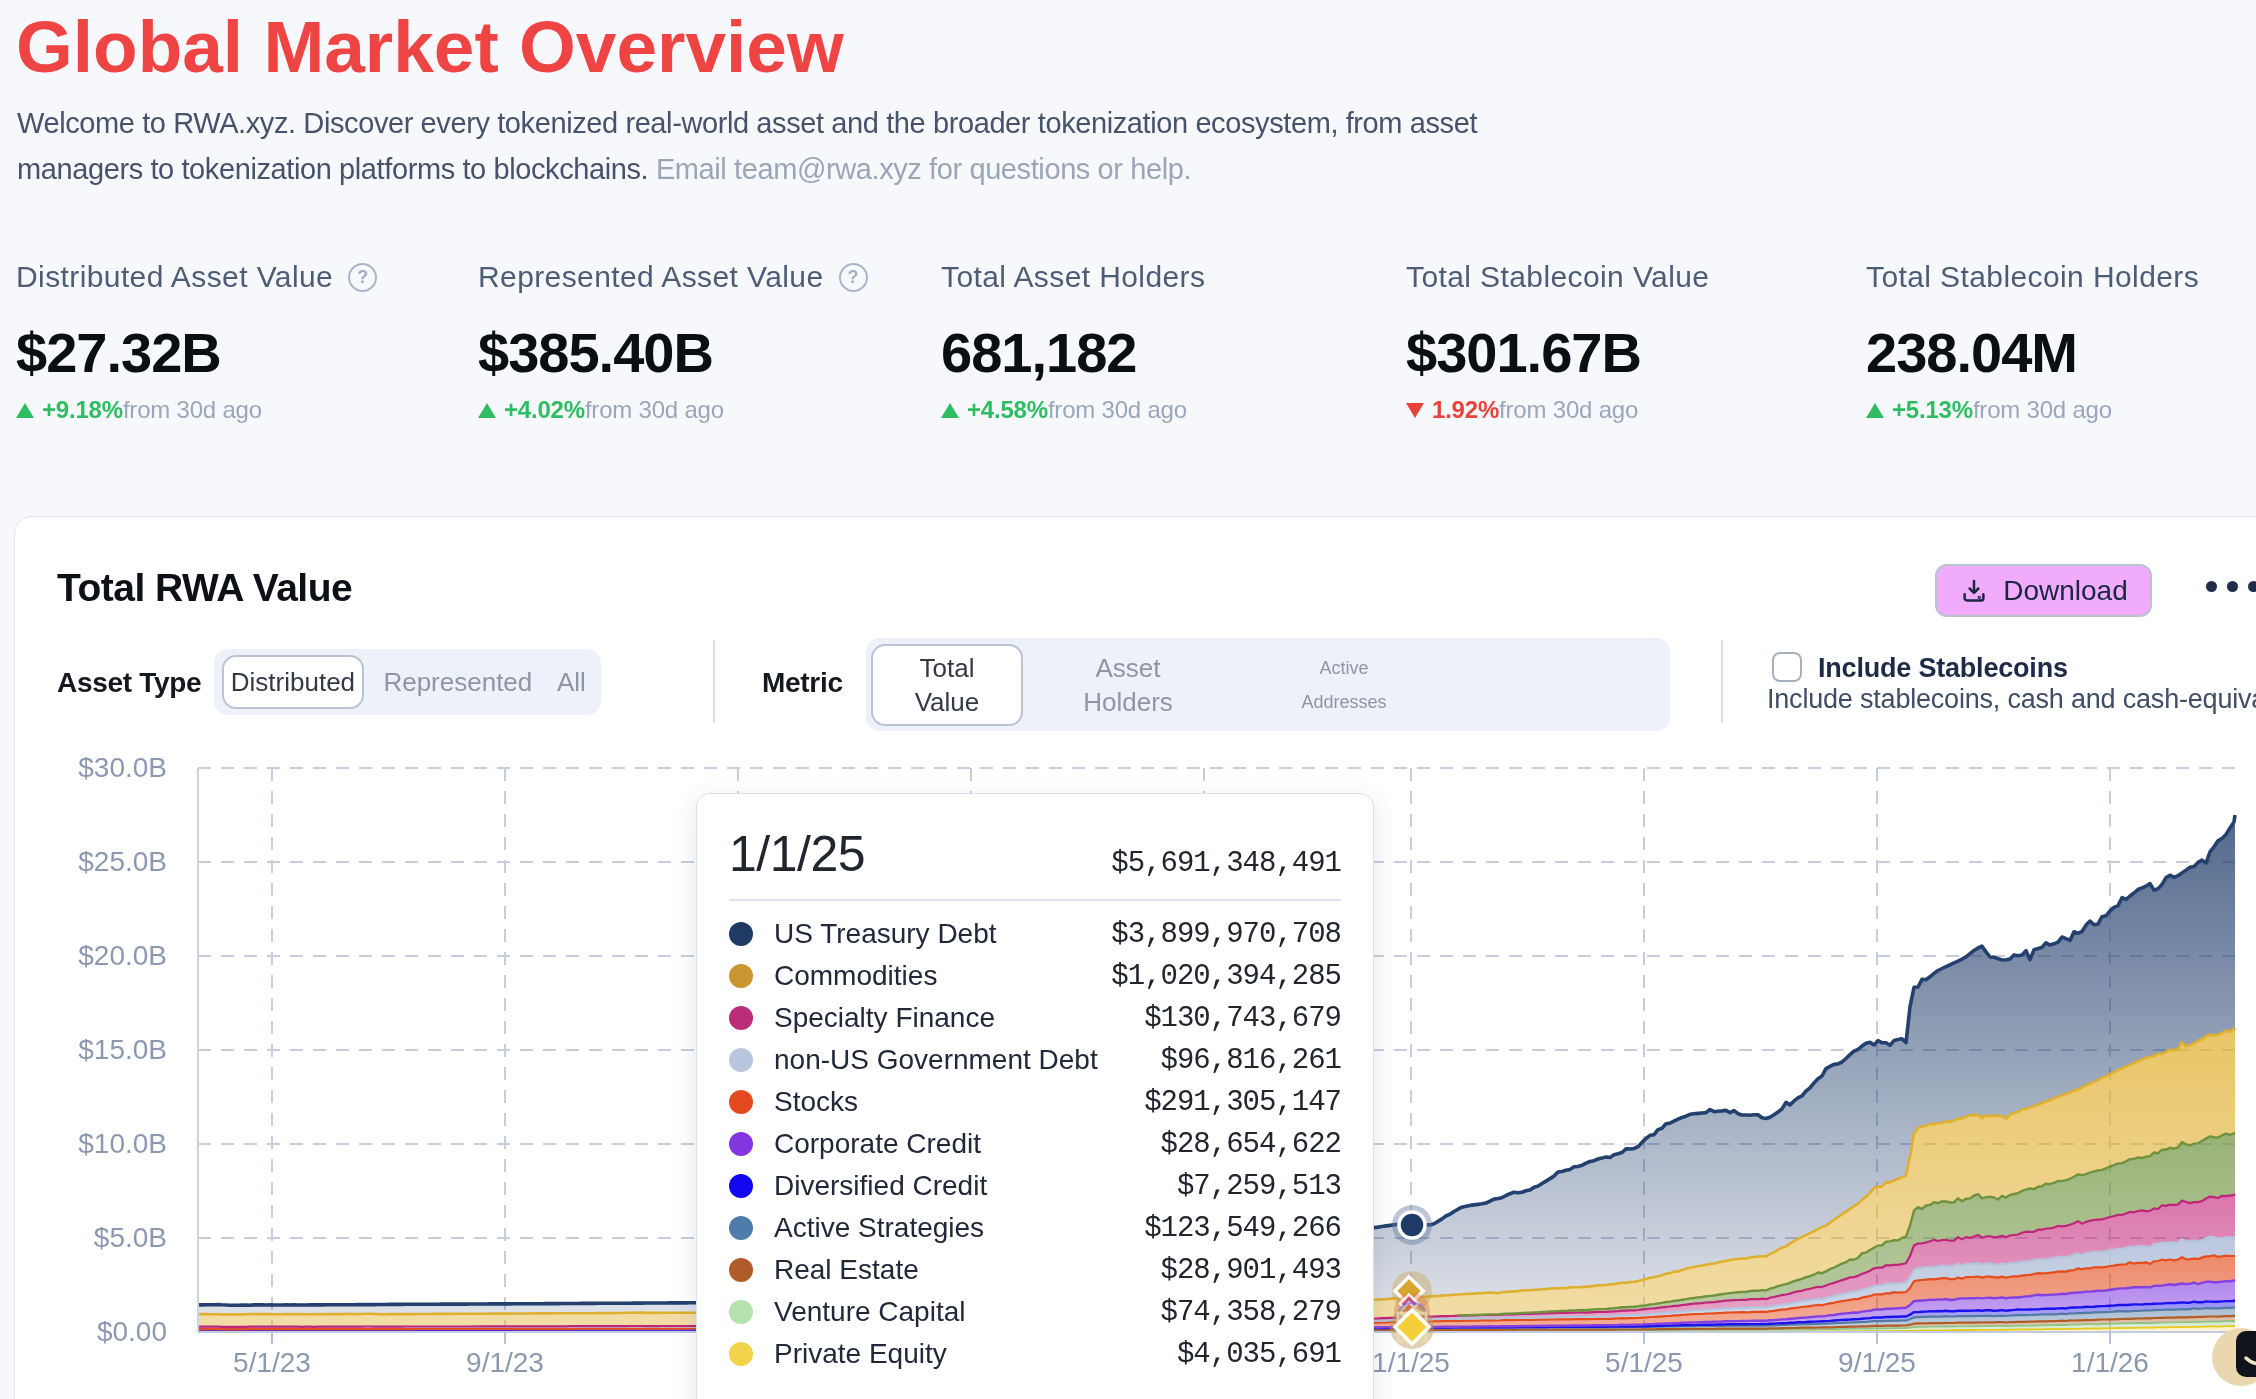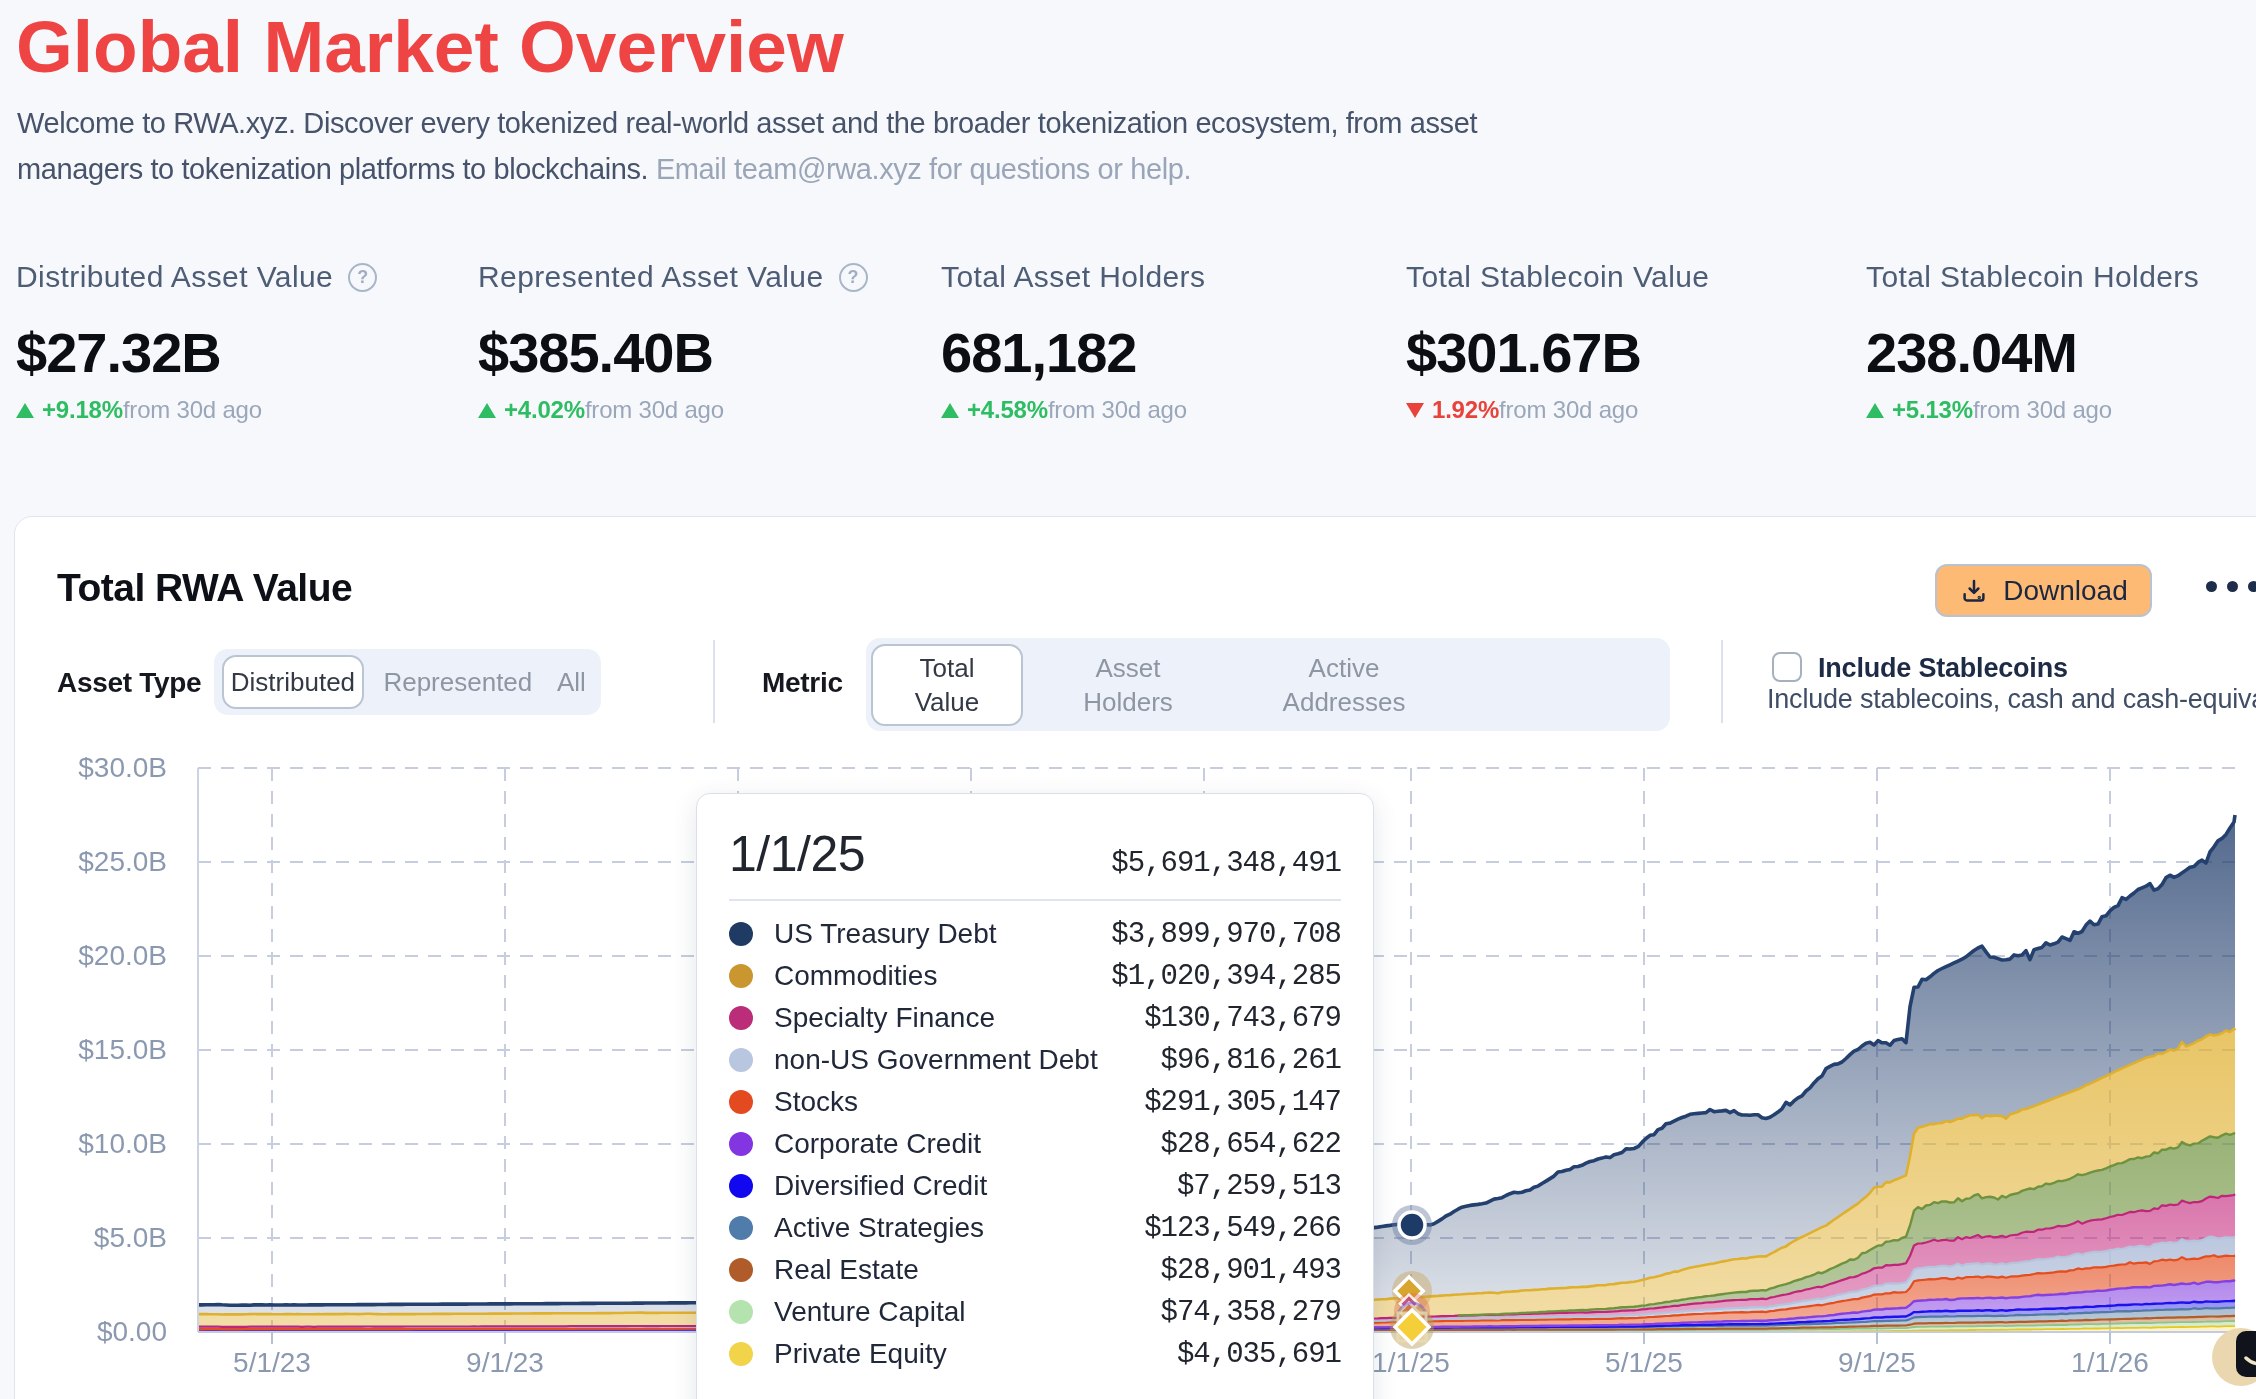--- a/index.html
+++ b/index.html
@@ -16,21 +16,21 @@
 .stat .val { margin-top:26px; font-size:56px; font-weight:700; color:#0b0e13; letter-spacing:-1px;}
 .stat .chg { margin-top:11px; font-size:24px; color:#9aa7bb; display:flex; align-items:center; letter-spacing:-0.2px;}
 .chg b { font-weight:700; }
 .chg .up { color:#2ebd62; }
 .chg .dn { color:#e8433a; }
 .tri-u { width:0;height:0;border-left:9px solid transparent;border-right:9px solid transparent;border-bottom:15px solid #2ebd62; display:inline-block; margin-right:8px;}
 .tri-d { width:0;height:0;border-left:9px solid transparent;border-right:9px solid transparent;border-top:15px solid #e8433a; display:inline-block; margin-right:8px;}
 
 .card { position:absolute; left:14px; top:516px; width:2290px; height:1100px; background:#fff; border:1.5px solid #dfe5ef; border-radius:18px; }
 .cardtitle { position:absolute; left:57px; top:566px; font-size:39px; font-weight:700; color:#0d1016; letter-spacing:-0.5px;}
-.dl { position:absolute; left:1935px; top:564px; width:217px; height:53px; border:2px solid #bac2d0; border-radius:12px; background:#fdba74; display:flex; align-items:center; justify-content:center; gap:14px; font-size:28px; color:#1b2740; }
+.dl { position:absolute; left:1935px; top:564px; width:217px; height:53px; border:2px solid #bac2d0; border-radius:12px; background:#f0abfc; display:flex; align-items:center; justify-content:center; gap:14px; font-size:28px; color:#1b2740; }
 .dots { position:absolute; left:2206px; top:581px; display:flex; gap:10px;}
 .dots i { width:11px; height:11px; background:#1e2d4a; border-radius:50%; display:block;}
 
 .ctl-lab { position:absolute; font-size:28px; font-weight:700; color:#15181e; letter-spacing:-0.3px;}
 .seg { position:absolute; background:#edf1f9; border-radius:14px; display:flex; align-items:center; }
 .seg .pill { background:#fff; border:2px solid #bac4d2; border-radius:14px; color:#333a45; display:flex; align-items:center; justify-content:center; text-align:center;}
 .seg .opt { color:#8e96a3; text-align:center; }
 .vdiv { position:absolute; width:2px; background:#dbe1ec; }
 .cb { position:absolute; left:1772px; top:652px; width:30px; height:30px; border:2.5px solid #a6b0bf; border-radius:8px; background:#fff;}
 .cb-lab { position:absolute; left:1818px; top:653px; font-size:27px; color:#1d2b47; font-weight:600; letter-spacing:-0.2px;}
@@ -101,21 +101,21 @@
 <div class="seg" style="left:214px; top:649px; width:387px; height:66px;">
   <div class="pill" style="width:160px; height:54px; margin-left:8px; font-size:26px;">Distributed</div>
   <div class="opt" style="width:190px; margin-left:10px; font-size:26px;">Represented</div>
   <div class="opt" style="width:67px; font-size:26px;">All</div>
 </div>
 <div class="vdiv" style="left:713px; top:640px; height:83px;"></div>
 <div class="ctl-lab" style="left:762px; top:667px;">Metric</div>
 <div class="seg" style="left:866px; top:638px; width:804px; height:93px;">
   <div class="pill" style="width:152px; height:82px; margin-left:5px; font-size:26px; line-height:34px;">Total<br>Value</div>
   <div class="opt" style="width:210px; font-size:26px; line-height:34px;">Asset<br>Holders</div>
-  <div class="opt" style="width:222px; font-size:26px; line-height:34px;">Active<br>Addresses</div>
+  <div class="opt" style="width:222px; font-size:18px; line-height:34px;">Active<br>Addresses</div>
 </div>
 <div class="vdiv" style="left:1721px; top:640px; height:83px;"></div>
 <div class="cb"></div>
 <div class="cb-lab">Include Stablecoins</div>
 <div class="cb-cap">Include stablecoins, cash and cash-equivalents</div>
 
 <svg width="2256" height="1399" viewBox="0 0 2256 1399" font-family="&quot;Liberation Sans&quot;,sans-serif" style="position:absolute;left:0;top:0;">
 <defs>
 <linearGradient id="g_ust" gradientUnits="userSpaceOnUse" x1="0" y1="805" x2="0" y2="1332">
  <stop offset="0" stop-color="#24406e" stop-opacity="0.80"></stop>

